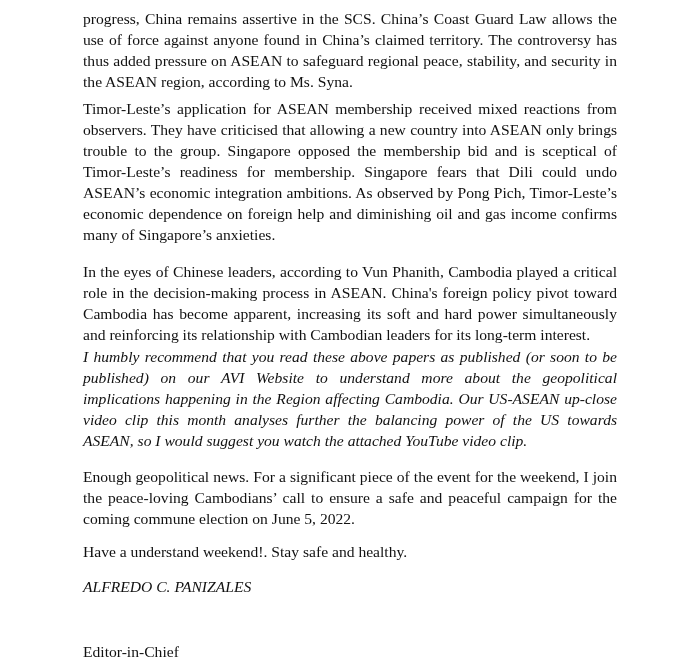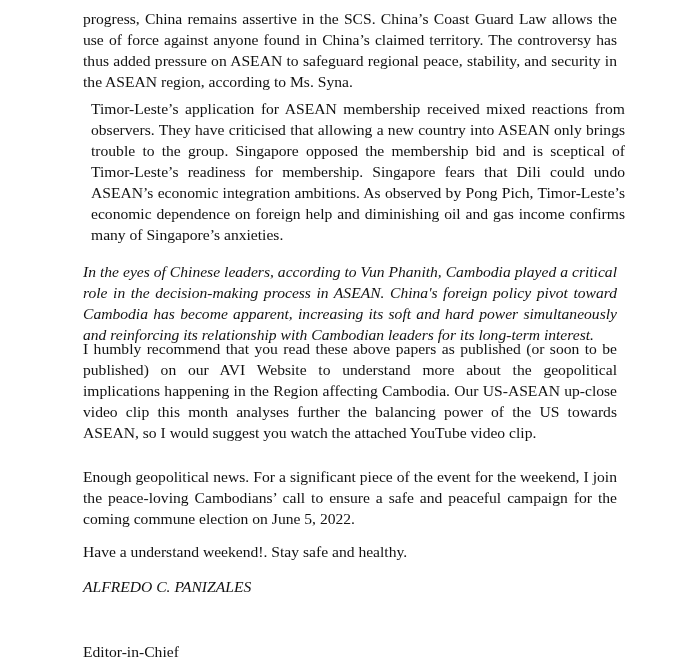--- a/index.html
+++ b/index.html
@@ -22,23 +22,23 @@
       font-size: 15.6px;
       line-height: 21px;
       color: #111111;
     }
     .para {
       margin: 0;
       text-align: justify;
       text-align-last: left;
     }
     .p1 { position: absolute; top: 8px; left: 0; width: 534px; }
-    .p2 { position: absolute; top: 98px; left: 8px; width: 534px; }
-    .p3 { position: absolute; top: 261px; left: 0; width: 534px; font-style: italic; }
-    .p4 { position: absolute; top: 338px; left: 0; width: 534px; }
+    .p2 { position: absolute; top: 98px; left: 0; width: 534px; }
+    .p3 { position: absolute; top: 261px; left: 0; width: 534px; }
+    .p4 { position: absolute; top: 346px; left: 0; width: 534px; font-style: italic; }
     .p5 { position: absolute; top: 466px; left: 0; width: 534px; }
     .p6 { position: absolute; top: 541px; left: 0; width: 534px; }
     .p7 { position: absolute; top: 576px; left: 0; width: 534px; font-style: italic; }
     .p8 { position: absolute; top: 603px; left: 0; width: 534px; margin-top: 38px; }
   </style>
 </head>
 <body>
 
 <div class="page">
   <p class="para p1">progress, China remains assertive in the SCS. China’s Coast Guard Law allows the use of force against anyone found in China’s claimed territory. The controversy has thus added pressure on ASEAN to safeguard regional peace, stability, and security in the ASEAN region, according to Ms. Syna.</p>

